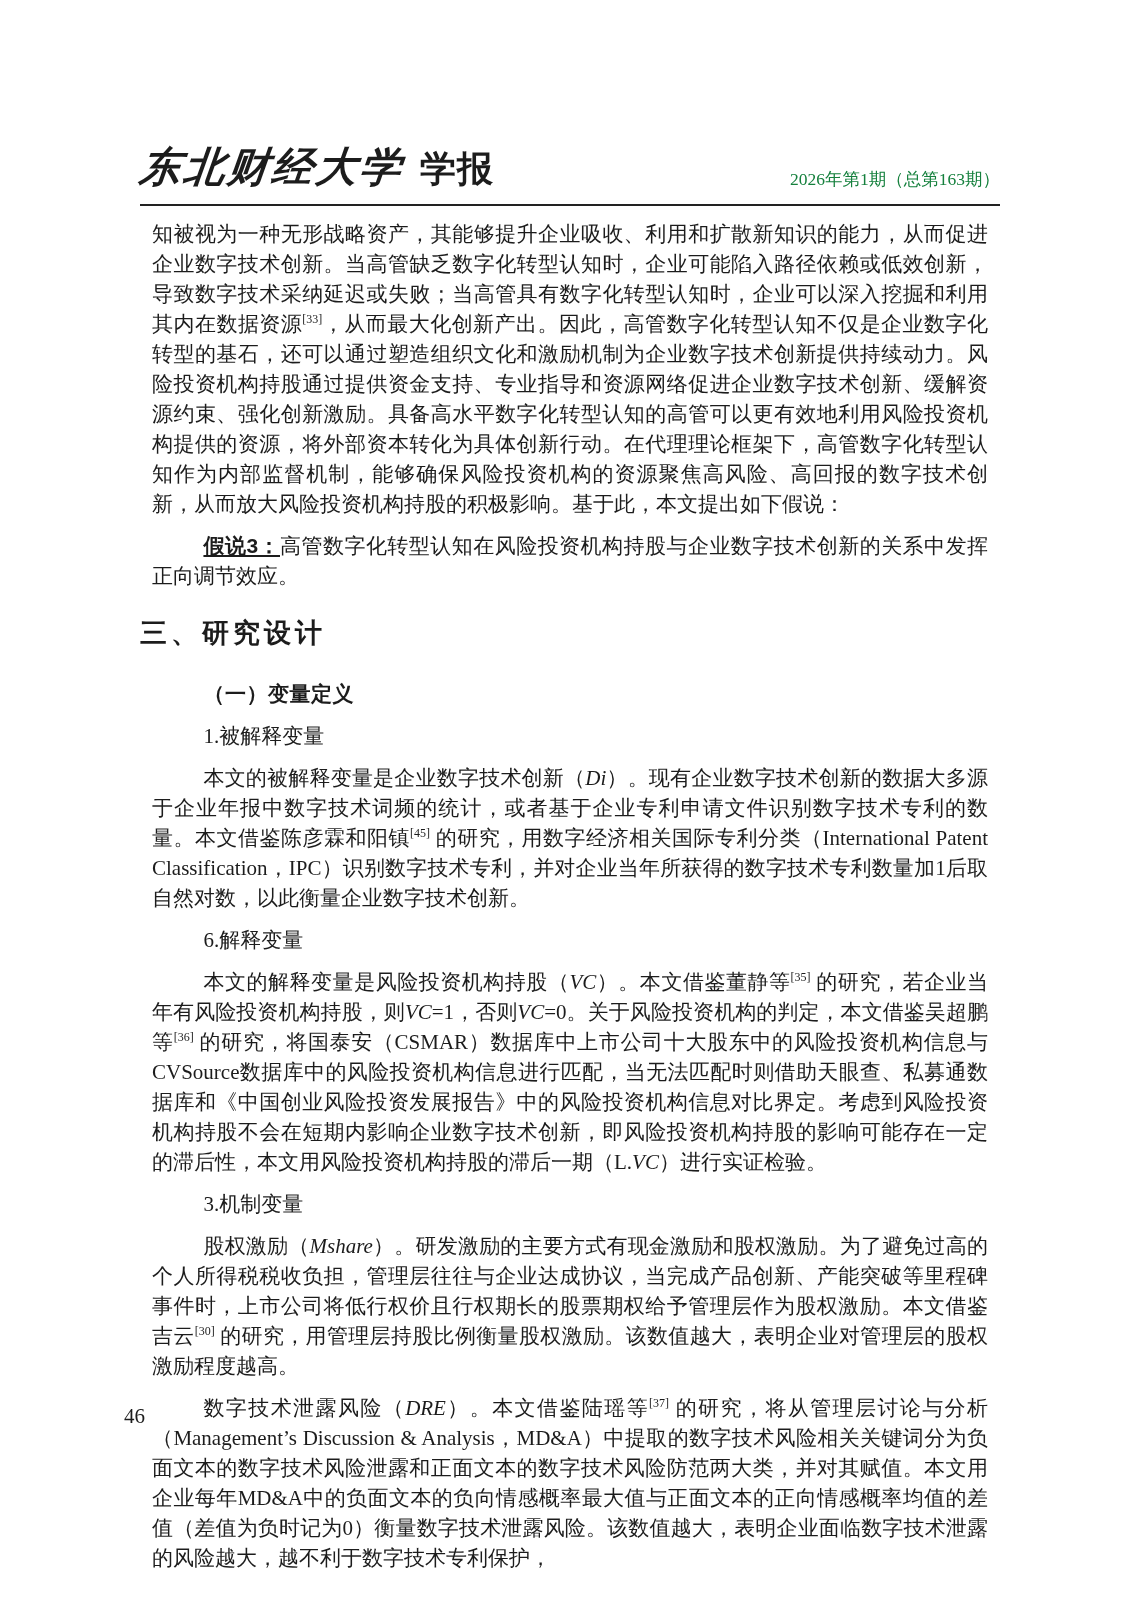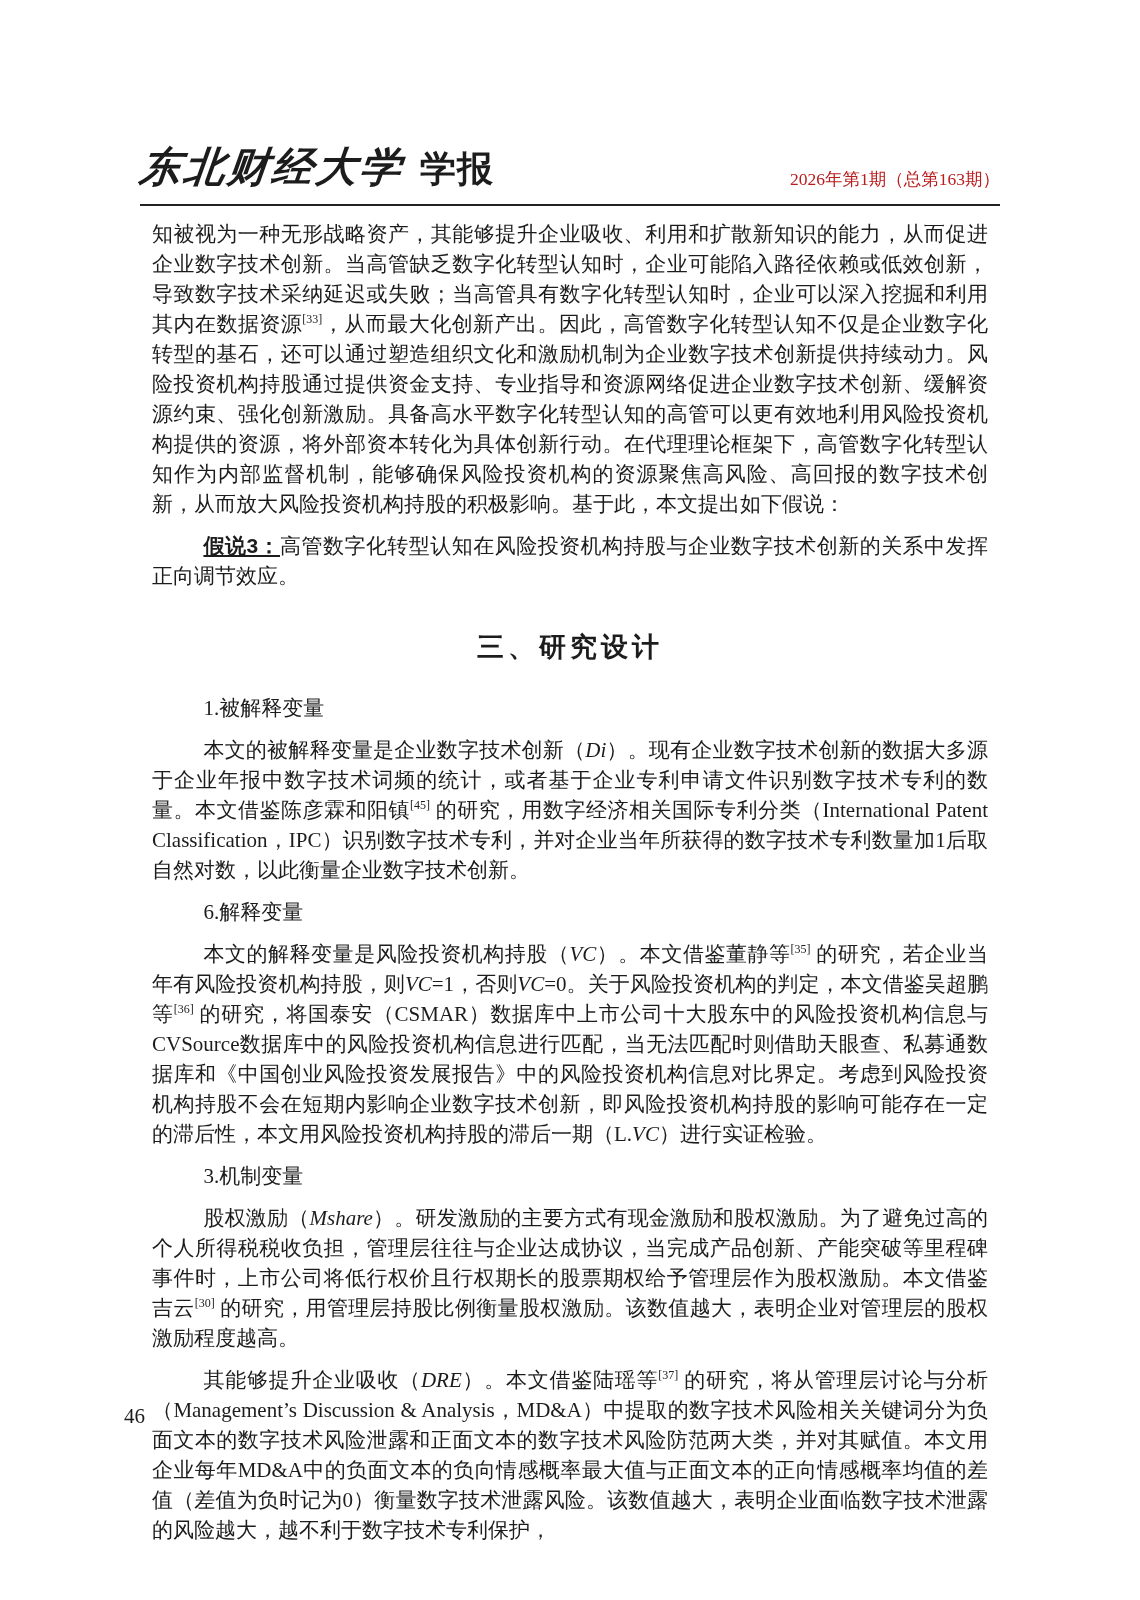--- a/index.html
+++ b/index.html
@@ -39,40 +39,40 @@
     font-family: "Liberation Sans", sans-serif;
     font-size: 36px;
     font-weight: bold;
     font-style: normal;
     letter-spacing: 1px;
     display: inline-block;
     margin-left: 16px;
   }
   .issue-info {
     font-size: 17.5px;
-    color: #b91c1c;
+    color: #15803d;
     padding-bottom: 4px;
     white-space: nowrap;
   }
   
   .article {
     margin-top: 13px;
     font-size: 21px;
     line-height: 30px;
     text-align: justify;
   }
   .article p { margin: 12px; }
   .article p.indent { text-indent: 2.45em; }
   .article h2.heading1 {
     font-family: "Liberation Sans", sans-serif;
-    text-align: center;
+    text-align: left;
     font-size: 27px;
     font-weight: bold;
     line-height: 34px;
-    margin: 39px 0 29px 0;
+    margin: 25px 0 29px 0;
     text-indent: 0;
     letter-spacing: 4px;
   }
   .article p.heading2 {
     font-family: "Liberation Sans", sans-serif;
     font-weight: bold;
     letter-spacing: 0.5px;
   }
   .article p.item { }
   .article sup {
@@ -100,23 +100,24 @@
     <div class="logo-wrap">
       <span class="logo-calligraphy">东北财经大学</span><span class="logo-suffix">学报</span>
     </div>
     <div class="issue-info">2026年第1期（总第163期）</div>
   </div>
 
   <div class="article">
       <p class="body"><span>知被视为一种无形战略资产，其能够提升企业吸收、利用和扩散新知识的能力，从而促进企业数字技术创新。当高管缺乏数字化转型认知时，企业可能陷入路径依赖或低效创新，导致数字技术采纳延迟或失败；当高管具有数字化转型认知时，企业可以深入挖掘和利用其内在数据资源</span><sup>[33]</sup><span>，从而最大化创新产出。因此，高管数字化转型认知不仅是企业数字化转型的基石，还可以通过塑造组织文化和激励机制为企业数字技术创新提供持续动力。风险投资机构持股通过提供资金支持、专业指导和资源网络促进企业数字技术创新、缓解资源约束、强化创新激励。具备高水平数字化转型认知的高管可以更有效地利用风险投资机构提供的资源，将外部资本转化为具体创新行动。在代理理论框架下，高管数字化转型认知作为内部监督机制，能够确保风险投资机构的资源聚焦高风险、高回报的数字技术创新，从而放大风险投资机构持股的积极影响。基于此，本文提出如下假说：</span></p>
       <p class="body indent"><span class="seg-b">假说3：</span><span>高管数字化转型认知在风险投资机构持股与企业数字技术创新的关系中发挥正向调节效应。</span></p>
       <h2 class="heading1"><span>三、研究设计</span></h2>
+      <p class="heading2 indent"><span>（一）变量定义</span></p>
       <p class="item indent"><span>1.被解释变量</span></p>
       <p class="body indent"><span>本文的被解释变量是企业数字技术创新（</span><i>Di</i><span>）。现有企业数字技术创新的数据大多源于企业年报中数字技术词频的统计，或者基于企业专利申请文件识别数字技术专利的数量。本文借鉴陈彦霖和阳镇</span><sup>[45]</sup><span> 的研究，用数字经济相关国际专利分类（International Patent Classification，IPC）识别数字技术专利，并对企业当年所获得的数字技术专利数量加1后取自然对数，以此衡量企业数字技术创新。</span></p>
       <p class="item indent"><span>6.解释变量</span></p>
       <p class="body indent"><span>本文的解释变量是风险投资机构持股（</span><i>VC</i><span>）。本文借鉴董静等</span><sup>[35]</sup><span> 的研究，若企业当年有风险投资机构持股，则</span><i>VC</i><span>=1，否则</span><i>VC</i><span>=0。关于风险投资机构的判定，本文借鉴吴超鹏等</span><sup>[36]</sup><span> 的研究，将国泰安（CSMAR）数据库中上市公司十大股东中的风险投资机构信息与CVSource数据库中的风险投资机构信息进行匹配，当无法匹配时则借助天眼查、私募通数据库和《中国创业风险投资发展报告》中的风险投资机构信息对比界定。考虑到风险投资机构持股不会在短期内影响企业数字技术创新，即风险投资机构持股的影响可能存在一定的滞后性，本文用风险投资机构持股的滞后一期（L.</span><i>VC</i><span>）进行实证检验。</span></p>
       <p class="item indent"><span>3.机制变量</span></p>
       <p class="body indent"><span>股权激励（</span><i>Mshare</i><span>）。研发激励的主要方式有现金激励和股权激励。为了避免过高的个人所得税税收负担，管理层往往与企业达成协议，当完成产品创新、产能突破等里程碑事件时，上市公司将低行权价且行权期长的股票期权给予管理层作为股权激励。本文借鉴吉云</span><sup>[30]</sup><span> 的研究，用管理层持股比例衡量股权激励。该数值越大，表明企业对管理层的股权激励程度越高。</span></p>
-      <p class="body indent"><span>其能够提升企业吸收（</span><i>DRE</i><span>）。本文借鉴陆瑶等</span><sup>[37]</sup><span> 的研究，将从管理层讨论与分析（Management’s Discussion &amp; Analysis，MD&amp;A）中提取的数字技术风险相关关键词分为负面文本的数字技术风险泄露和正面文本的数字技术风险防范两大类，并对其赋值。本文用企业每年MD&amp;A中的负面文本的负向情感概率最大值与正面文本的正向情感概率均值的差值（差值为负时记为0）衡量数字技术泄露风险。该数值越大，表明企业面临数字技术泄露的风险越大，越不利于数字技术专利保护，</span></p>
+      <p class="body indent"><span>数字技术泄露风险（</span><i>DRE</i><span>）。本文借鉴陆瑶等</span><sup>[37]</sup><span> 的研究，将从管理层讨论与分析（Management’s Discussion &amp; Analysis，MD&amp;A）中提取的数字技术风险相关关键词分为负面文本的数字技术风险泄露和正面文本的数字技术风险防范两大类，并对其赋值。本文用企业每年MD&amp;A中的负面文本的负向情感概率最大值与正面文本的正向情感概率均值的差值（差值为负时记为0）衡量数字技术泄露风险。该数值越大，表明企业面临数字技术泄露的风险越大，越不利于数字技术专利保护，</span></p>
     </div>
 </div>
 
 <div class="page-number">46</div>
 
 </body></html>

